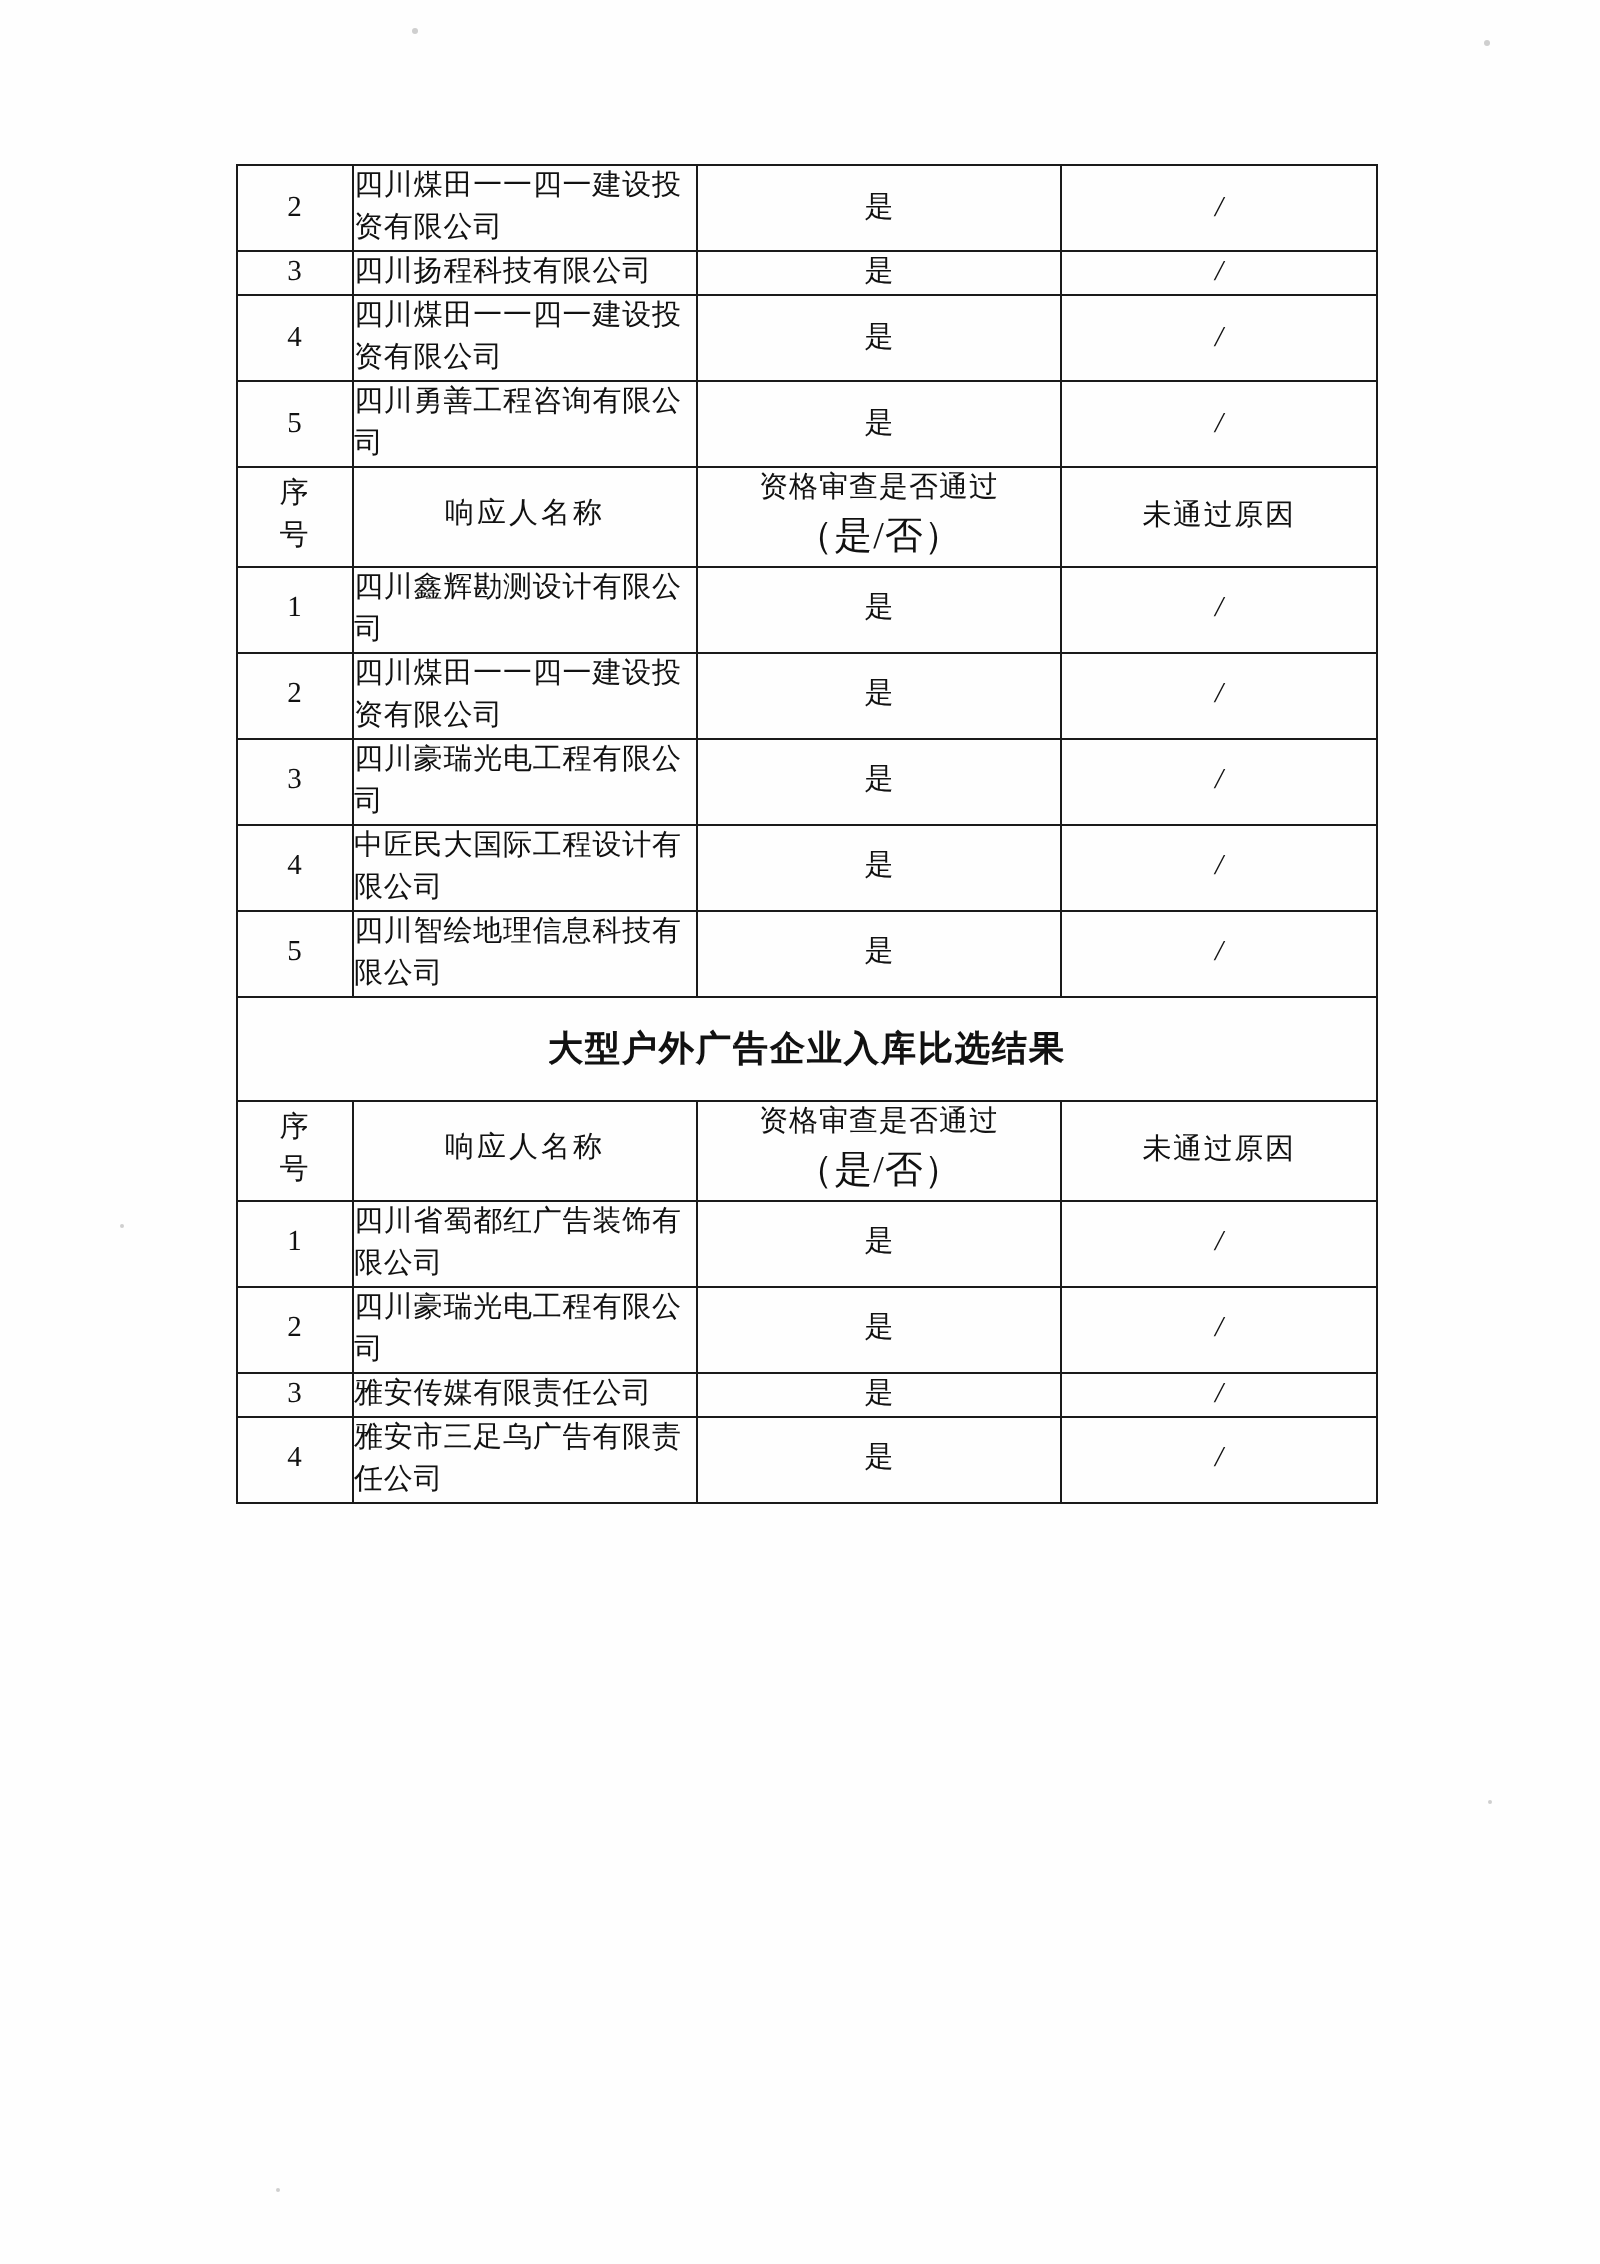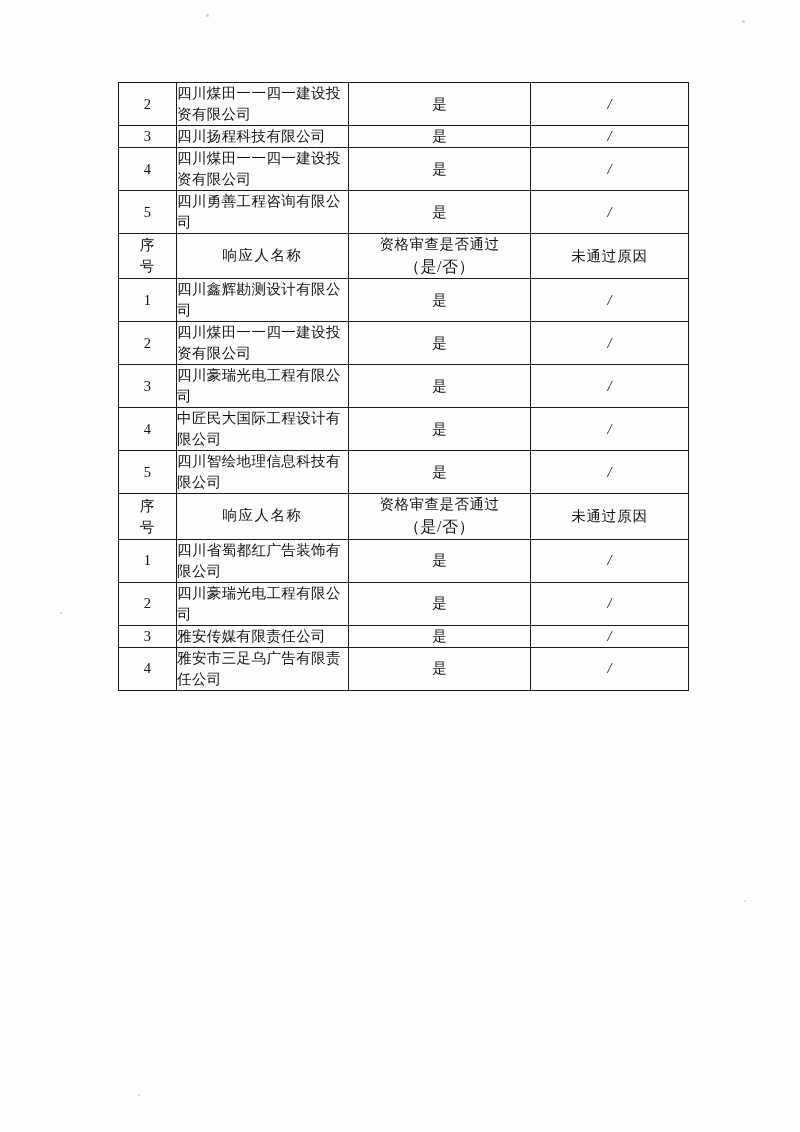--- a/index.html
+++ b/index.html
@@ -87,21 +87,21 @@
   }
   .hdr-pass {
     text-align: center;
     font-size: 15.5px;
     line-height: 1.85;
     padding: 6px 0;
     letter-spacing: 0.5px;
     margin-left: 32px;
   }
   .hdr-pass .sub {
-    font-size: 16px;
+    font-size: 19px;
     letter-spacing: 0.5px;
   }
   .hdr-reason {
     text-align: center;
     font-size: 15.5px;
     letter-spacing: 0.8px;
   }
   .two-line {
     display: block;
   }
@@ -193,20 +193,23 @@
         <td class="cell-center">是</td>
         <td class="cell-slash">/</td>
       </tr>
       <tr>
         <td class="cell-no">5</td>
         <td class="cell-name">四川智绘地理信息科技有限公司</td>
         <td class="cell-center">是</td>
         <td class="cell-slash">/</td>
       </tr>
 
+      <tr class="section-title">
+        <td colspan="4">大型户外广告企业入库比选结果</td>
+      </tr>
 
       <tr>
         <td class="hdr-no">
           <span class="two-line">序</span>
           <span class="two-line">号</span>
         </td>
         <td class="hdr-name">响应人名称</td>
         <td class="hdr-pass">
           <span class="two-line">资格审查是否通过</span>
           <span class="two-line sub">（是/否）</span>

